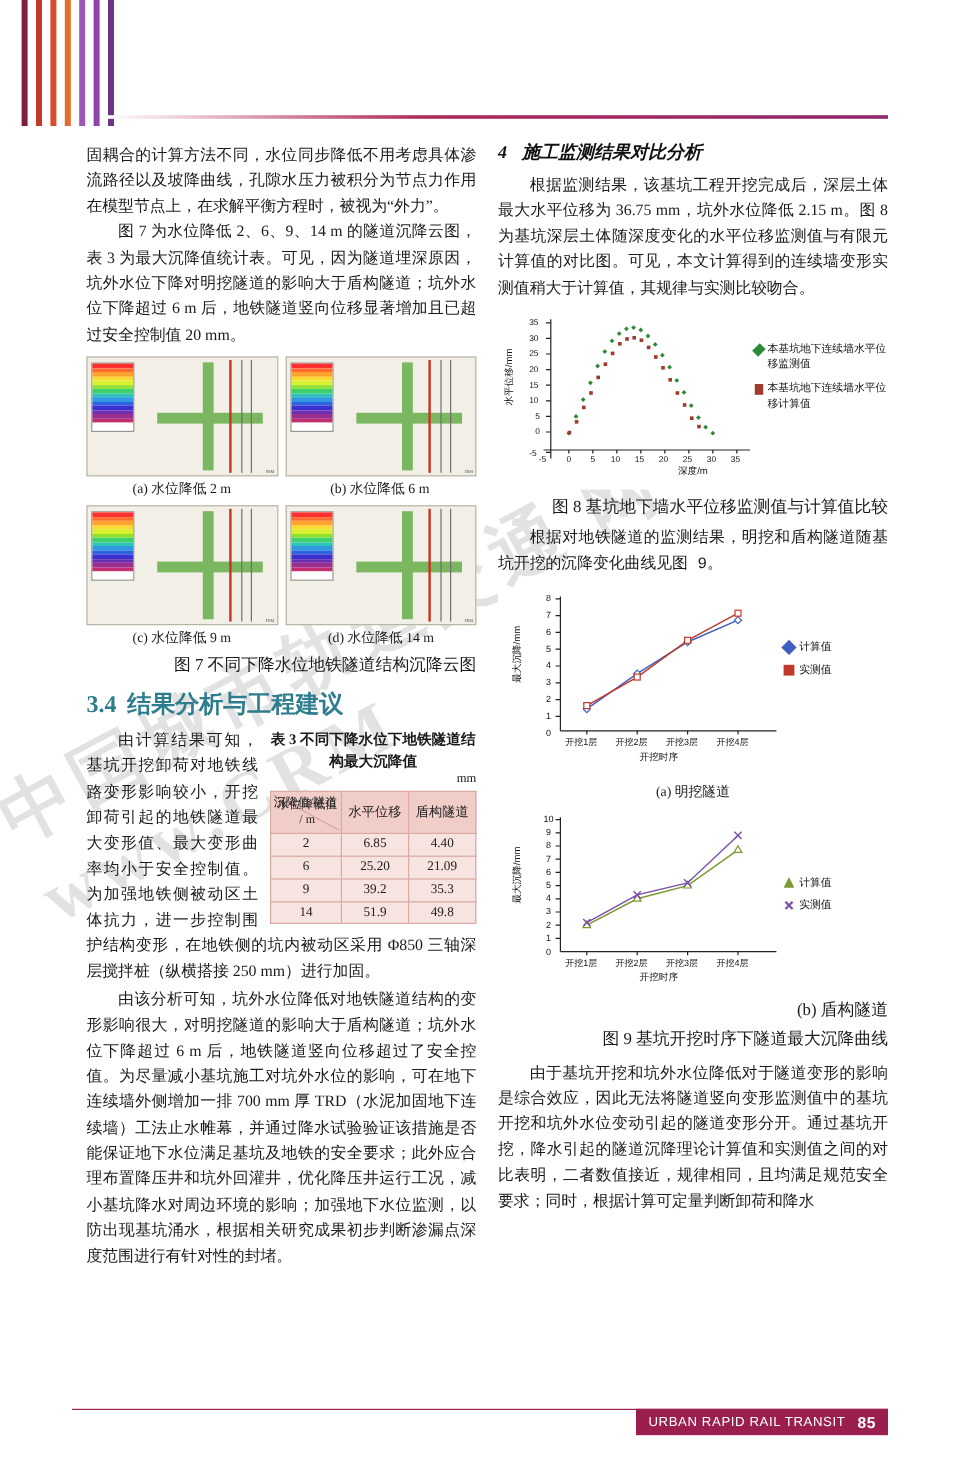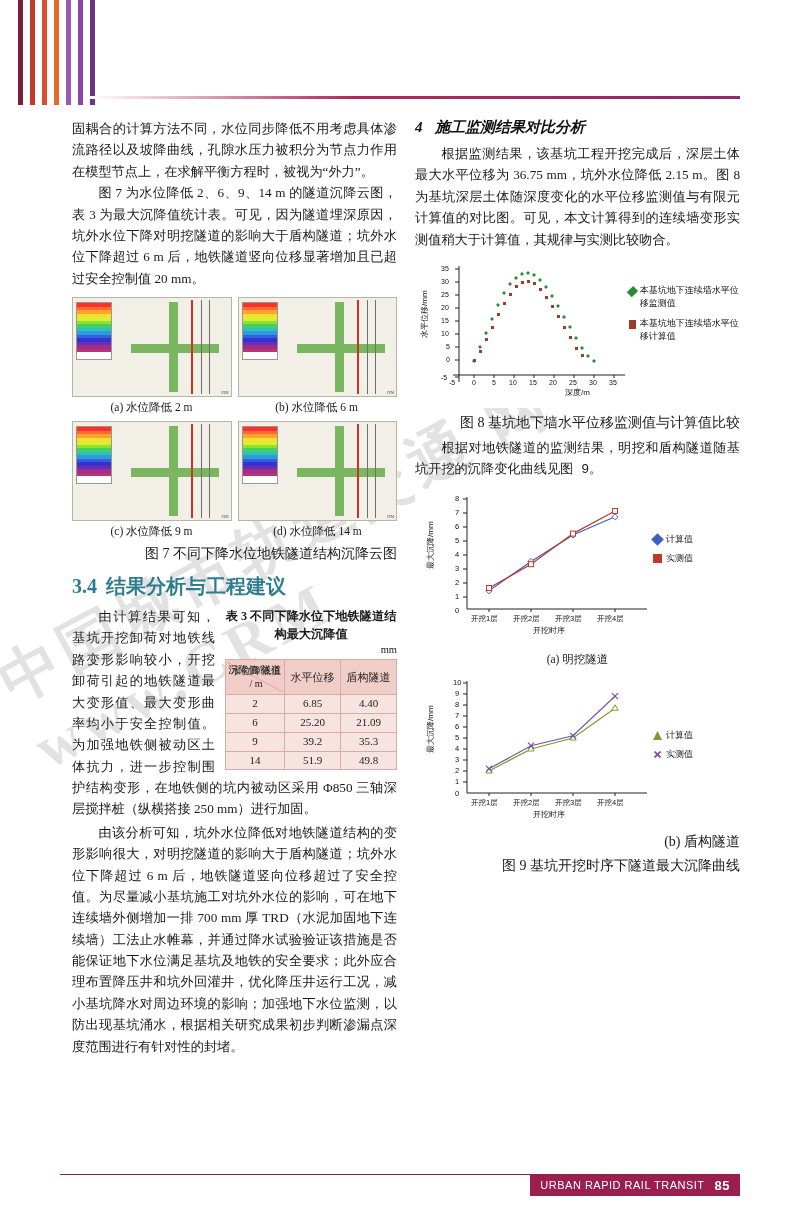--- a/index.html
+++ b/index.html
@@ -521,20 +521,21 @@
         </div>
         <div class="row" style="margin-top:6px;">
           <span class="sw" style="background:#7b4fa8;clip-path:polygon(40% 0,60% 0,60% 40%,100% 40%,100% 60%,60% 60%,60% 100%,40% 100%,40% 60%,0 60%,0 40%,40% 40%);transform:rotate(45deg);"></span>
           <span>实测值</span>
         </div>
       </div>
     </div>
     <div class="fig-cap" style="margin-top:0;">(b) 盾构隧道</div>
     <div class="fig-cap">图 9    基坑开挖时序下隧道最大沉降曲线</div>
 
+    <p class="ind" style="margin-top:8px;">由于基坑开挖和坑外水位降低对于隧道变形的影响是综合效应，因此无法将隧道竖向变形监测值中的基坑开挖和坑外水位变动引起的隧道变形分开。通过基坑开挖，降水引起的隧道沉降理论计算值和实测值之间的对比表明，二者数值接近，规律相同，且均满足规范安全要求；同时，根据计算可定量判断卸荷和降水</p>
   </div>
 </div>
 
 <div class="footer">
   <div class="line"></div>
   <div class="bar">
     <span>URBAN RAPID RAIL TRANSIT</span>
     <span class="pg">85</span>
   </div>
 </div>

